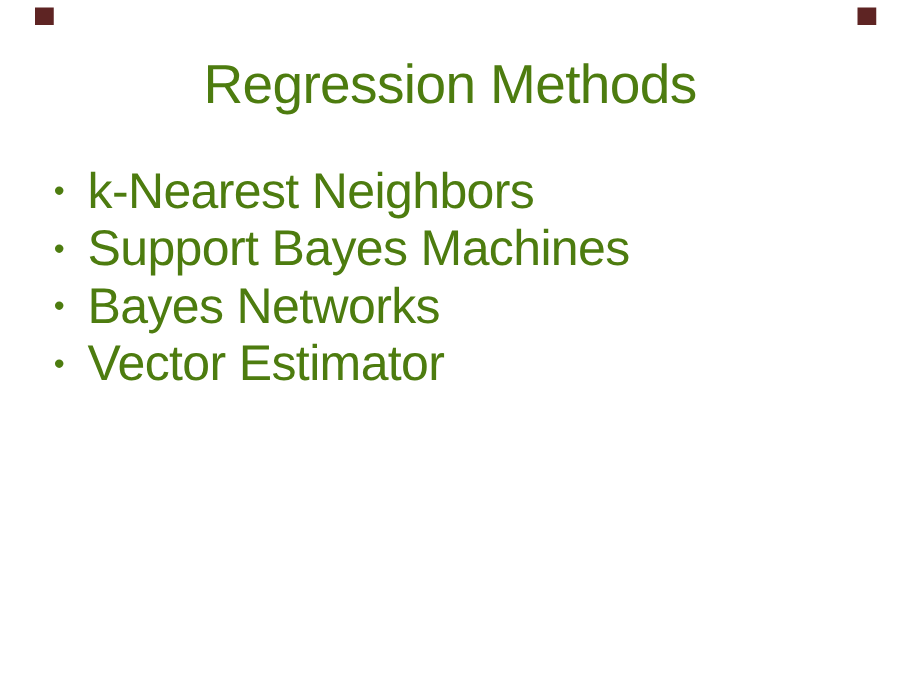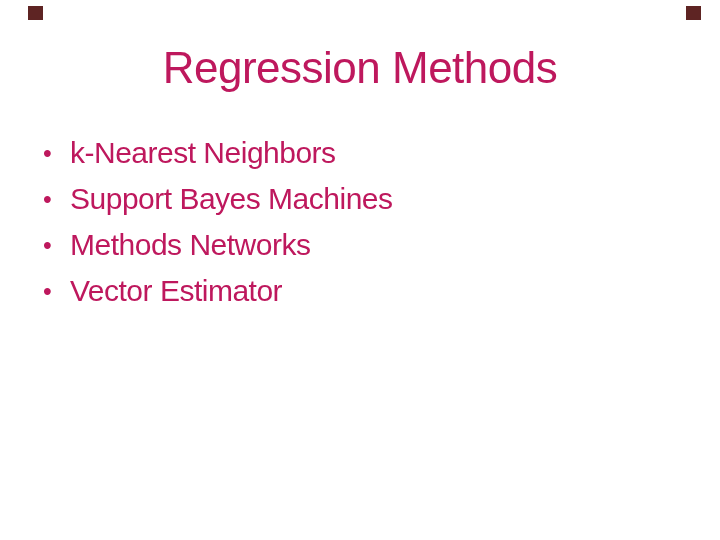--- a/index.html
+++ b/index.html
@@ -7,21 +7,21 @@
     padding: 0;
     background: #ffffff;
   }
   .slide {
     position: relative;
     width: 720px;
     height: 540px;
     background: #ffffff;
     overflow: hidden;
     font-family: "Liberation Sans", sans-serif;
-    color: #be185d;
+    color: #4d7c0f;
   }
   .corner-square {
     position: absolute;
     width: 15px;
     height: 14px;
     background: #5E2423;
   }
   .corner-square.tl { left: 28px; top: 6px; }
   .corner-square.tr { left: 686px; top: 6px; }
   .slide-title {
@@ -46,21 +46,21 @@
     align-items: center;
     height: 46px;
   }
   .bullet-marker {
     width: 27px;
     flex: 0 0 27px;
     font-size: 25px;
     line-height: 1;
   }
   .bullet-label {
-    font-size: 30px;
+    font-size: 40px;
     letter-spacing: -0.5px;
     line-height: 1;
     white-space: nowrap;
   }
 </style>
 </head>
 <body>
 
 <div class="slide">
 
@@ -76,21 +76,21 @@
       <span class="bullet-label">k-Nearest Neighbors</span>
     </div>
 
     <div class="bullet-row">
       <span class="bullet-marker">•</span>
       <span class="bullet-label">Support Bayes Machines</span>
     </div>
 
     <div class="bullet-row">
       <span class="bullet-marker">•</span>
-      <span class="bullet-label">Methods Networks</span>
+      <span class="bullet-label">Bayes Networks</span>
     </div>
 
     <div class="bullet-row">
       <span class="bullet-marker">•</span>
       <span class="bullet-label">Vector Estimator</span>
     </div>
 
   </div>
 
 </div>

